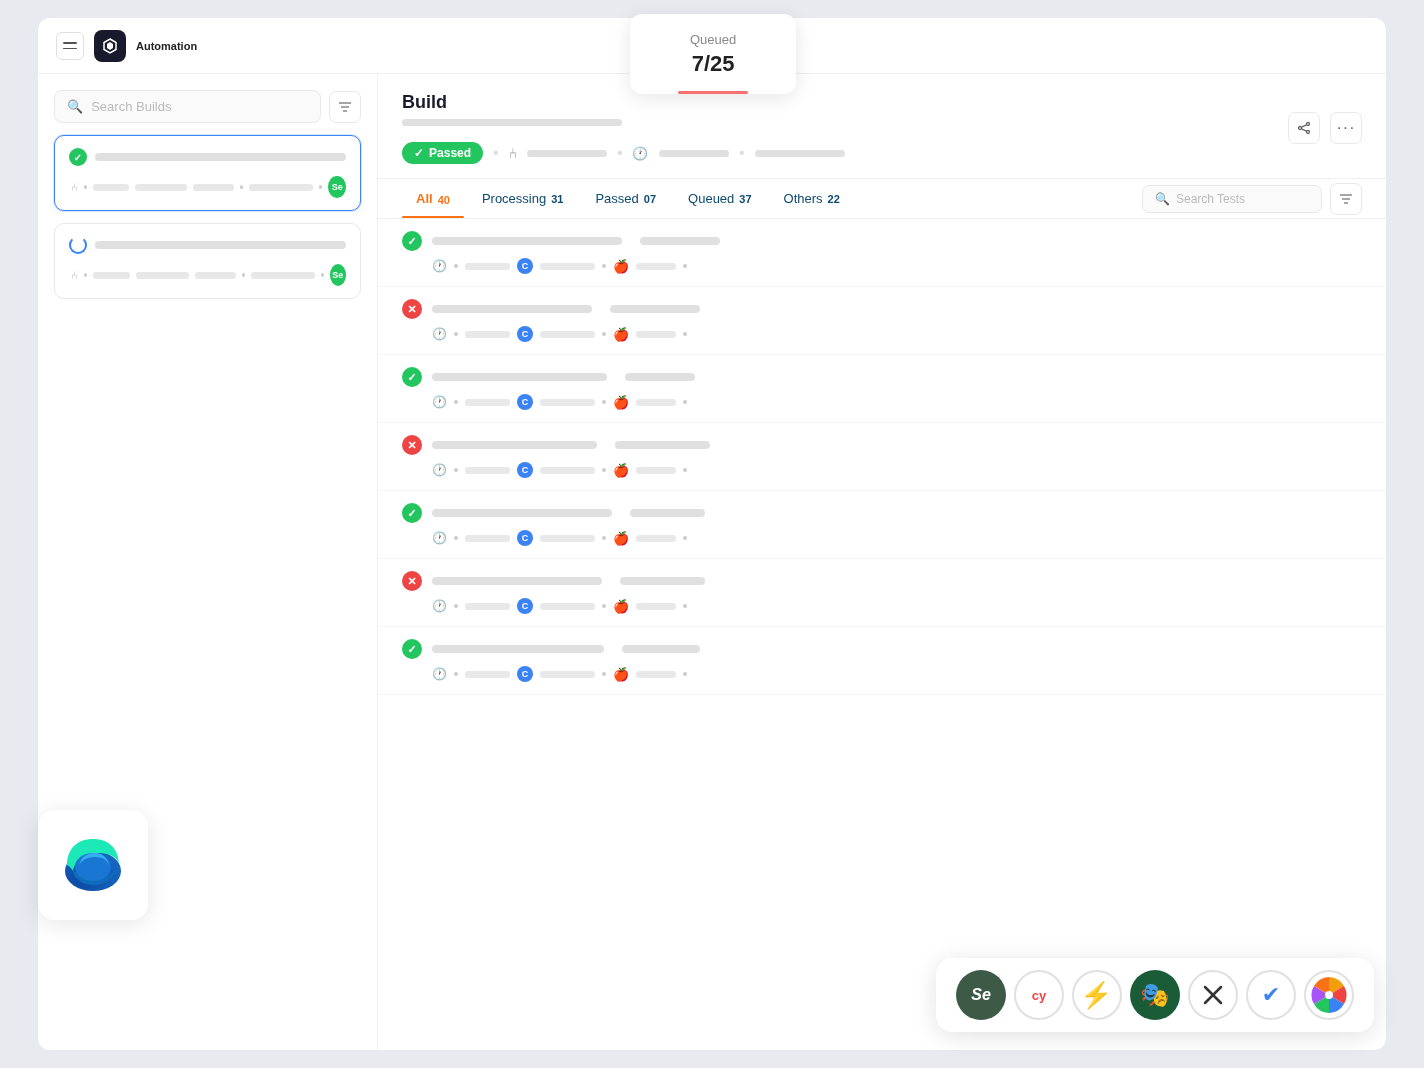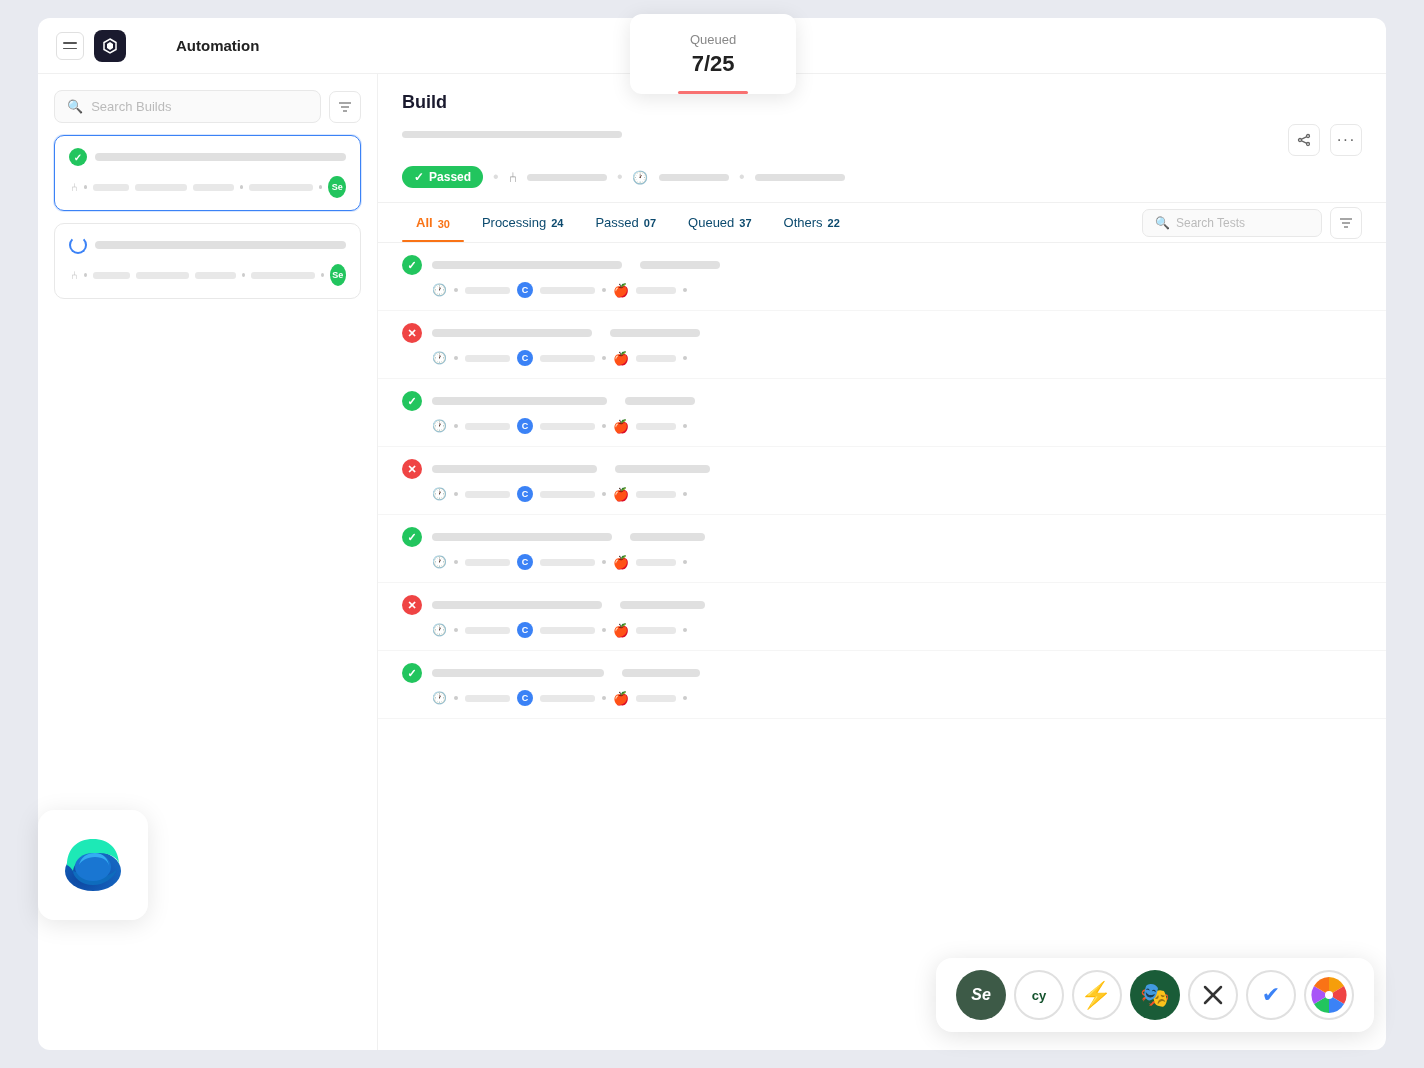--- a/index.html
+++ b/index.html
@@ -105,24 +105,23 @@
     .app-logo {
       width: 32px;
       height: 32px;
       background: #1a1a2e;
       border-radius: 8px;
       display: flex;
       align-items: center;
       justify-content: center;
     }
     .app-title {
-      font-size: 15px;
+      font-size: 11px;
       font-weight: 600;
       color: #222;
-      margin-left: 40px;
     }
 
     
     .content-area {
       display: flex;
       flex: 1;
       overflow: hidden;
     }
 
     
@@ -256,21 +255,21 @@
     .build-header {
       padding: 18px 24px 0;
       display: flex;
       align-items: center;
       justify-content: space-between;
       border-bottom: 1px solid #f0f0f0;
     }
     .build-title-section {
       display: flex;
       flex-direction: column;
-      gap: 18px;
+      gap: 6px;
     }
     .build-title-text {
       font-size: 18px;
       font-weight: 700;
       color: #1a1a2e;
     }
     .build-status-row {
       display: flex;
       align-items: center;
       gap: 10px;
@@ -605,25 +604,25 @@
           </div>
           <div class="action-btn">
             <span style="font-size:16px;color:#666;letter-spacing:1px;">···</span>
           </div>
         </div>
       </div>
 
       <div class="tabs-bar">
         <div class="tab-item active">
           <span>All</span>
-          <span class="tab-count">30</span>
+          <span class="tab-count">40</span>
         </div>
         <div class="tab-item">
           <span>Processing</span>
-          <span class="tab-count">24</span>
+          <span class="tab-count">31</span>
         </div>
         <div class="tab-item">
           <span>Passed</span>
           <span class="tab-count">07</span>
         </div>
         <div class="tab-item">
           <span>Queued</span>
           <span class="tab-count">37</span>
         </div>
         <div class="tab-item">
@@ -802,21 +801,21 @@
     <path d="M14 40 C14 46 22 54 34 54 C46 54 56 46 58 38 C52 44 44 48 34 46 C24 44 16 40 14 40Z" fill="#0e6cbd"></path>
     <ellipse cx="34" cy="36" rx="18" ry="14" fill="#1976d2"></ellipse>
     <path d="M20 34 C22 26 28 22 36 22 C44 22 50 28 50 36 C50 30 44 26 36 26 C28 26 22 30 20 34Z" fill="#40c4ff" opacity="0.7"></path>
   </svg>
 </div>
 
 <div class="bottom-icons-bar">
 
   <div class="tool-icon" style="background:#3d5a47;color:white;font-weight:700;font-size:16px;font-style:italic;">Se</div>
 
-  <div class="tool-icon" style="background:white;border:2px solid #e0e0e0;color:#14532d;font-weight:700;font-size:13px;">cy</div>
+  <div class="tool-icon" style="background:white;border:2px solid #e0e0e0;color:#ef4444;font-weight:700;font-size:13px;">cy</div>
 
   <div class="tool-icon" style="background:white;border:2px solid #e0e0e0;color:#f59e0b;font-size:26px;">⚡</div>
 
   <div class="tool-icon" style="background:#1a5c38;font-size:24px;">🎭</div>
 
   <div class="tool-icon" style="background:white;border:2px solid #e0e0e0;">
     <svg width="24" height="24" viewBox="0 0 24 24" fill="none">
       <line x1="4" y1="4" x2="20" y2="20" stroke="#333" stroke-width="2.5" stroke-linecap="round"></line>
       <line x1="20" y1="4" x2="4" y2="20" stroke="#333" stroke-width="2.5" stroke-linecap="round"></line>
     </svg>

